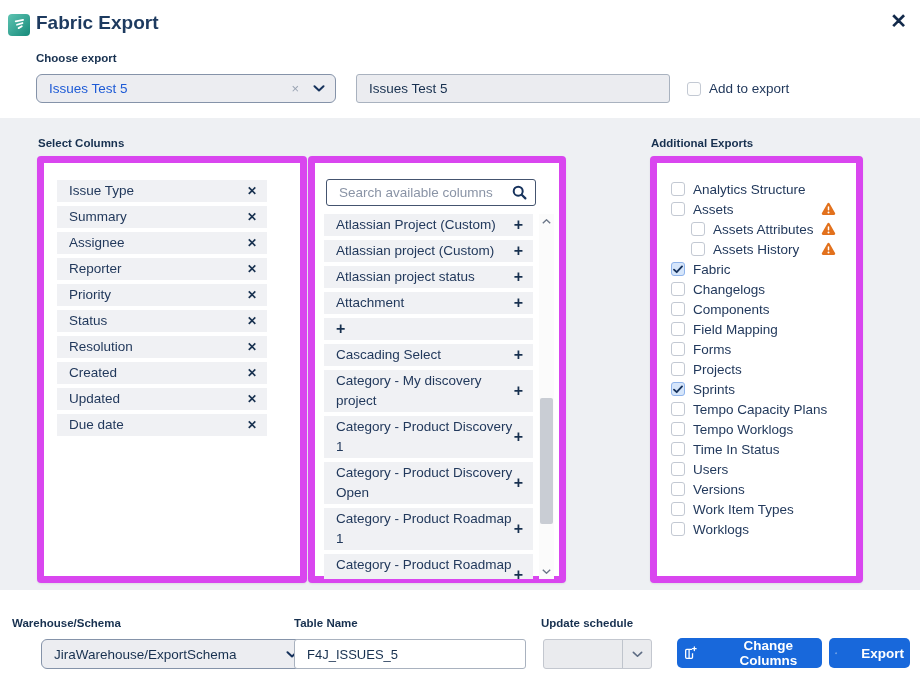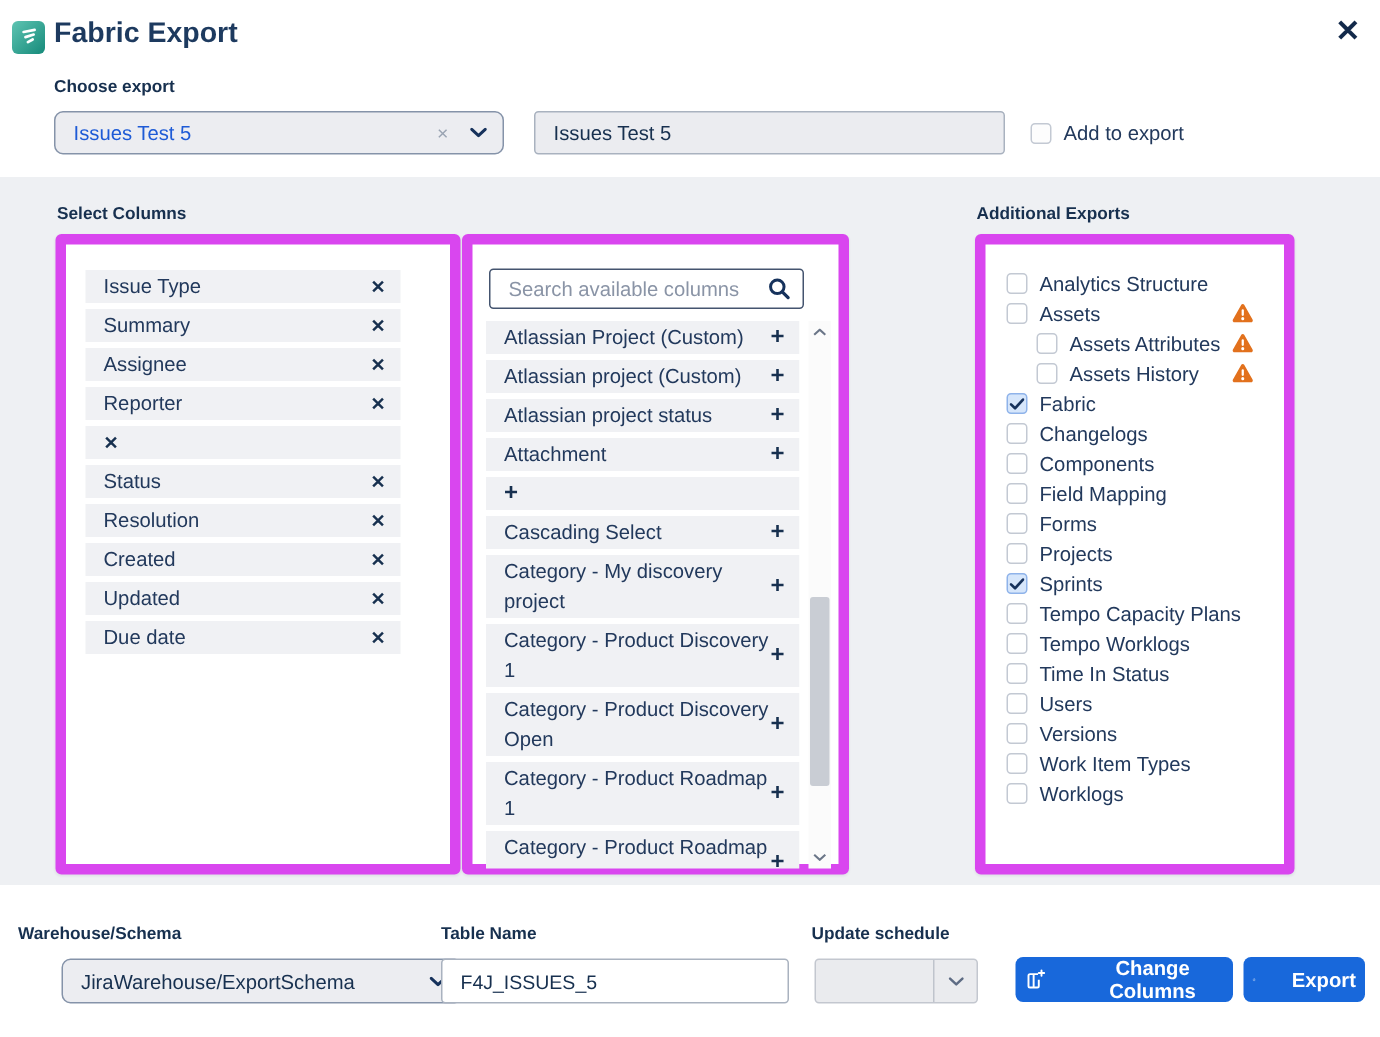--- a/index.html
+++ b/index.html
@@ -135,20 +135,21 @@
           </div>
           <div class="rowitem">
             <span class="rlabel">Assignee</span>
             <span class="xbtn">✕</span>
           </div>
           <div class="rowitem">
             <span class="rlabel">Reporter</span>
             <span class="xbtn">✕</span>
           </div>
           <div class="rowitem">
+            <span class="rlabel">Priority</span>
             <span class="xbtn">✕</span>
           </div>
           <div class="rowitem">
             <span class="rlabel">Status</span>
             <span class="xbtn">✕</span>
           </div>
           <div class="rowitem">
             <span class="rlabel">Resolution</span>
             <span class="xbtn">✕</span>
           </div>

